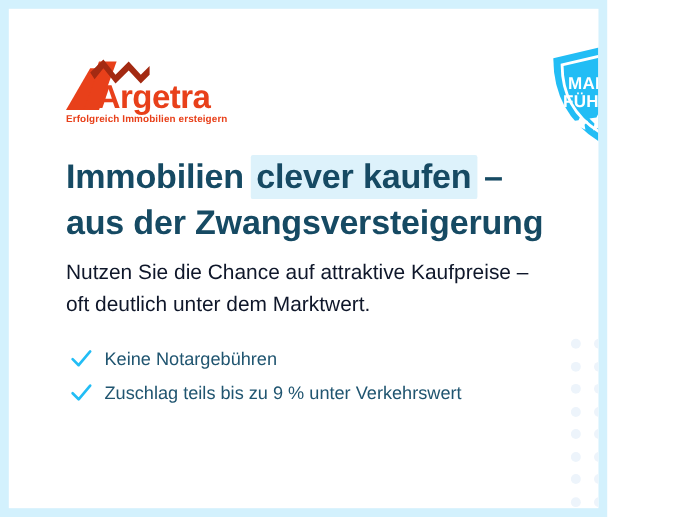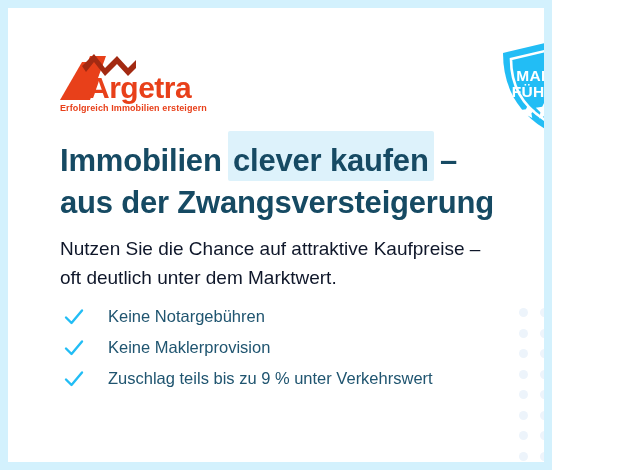--- a/index.html
+++ b/index.html
@@ -75,21 +75,21 @@
     top: 134px;
     width: 520px;
     font-size: 31px;
     font-weight: bold;
     line-height: 38px;
     letter-spacing: -0.2px;
     color: #164a63;
   }
   .headline .hl {
     background: #ddf2fb;
-    padding: 12px 5px 3px 5px;
+    padding: 2px 5px 3px 5px;
     margin: 0 -2px;
     border-radius: 2px;
     box-decoration-break: clone;
     -webkit-box-decoration-break: clone;
   }
   .headline .l2 { display: block; margin-top: 4px; }
 
   
   .subheading {
     position: absolute;
@@ -107,23 +107,22 @@
     position: absolute;
     left: 55px;
     top: 298px;
     width: 480px;
     list-style: none;
     margin: 0;
     padding: 0;
   }
   .bullet {
     display: flex;
-    align-items: flex-start;
+    align-items: flex-end;
     height: 31px;
-    gap: 13px;
   }
   .check {
     flex: 0 0 auto;
     width: 22px;
     height: 22px;
     margin-right: 10px;
     display: block;
   }
   .bullet-label {
     font-size: 16.5px;
@@ -222,24 +221,18 @@
       <li class="bullet">
         <svg class="check" viewBox="0 0 22 22">
           <path d="M3 11.5 L8.5 17 L19 4.5" fill="none" stroke="#22bdf5" stroke-width="2.4" stroke-linecap="round" stroke-linejoin="round"></path>
         </svg>
         <span class="bullet-label">Keine Notargebühren</span>
       </li>
       <li class="bullet">
         <svg class="check" viewBox="0 0 22 22">
           <path d="M3 11.5 L8.5 17 L19 4.5" fill="none" stroke="#22bdf5" stroke-width="2.4" stroke-linecap="round" stroke-linejoin="round"></path>
         </svg>
-        <span class="bullet-label">Keine Maklerprovision</span>
-      </li>
-      <li class="bullet">
-        <svg class="check" viewBox="0 0 22 22">
-          <path d="M3 11.5 L8.5 17 L19 4.5" fill="none" stroke="#22bdf5" stroke-width="2.4" stroke-linecap="round" stroke-linejoin="round"></path>
-        </svg>
         <span class="bullet-label">Zuschlag teils bis zu 9 % unter Verkehrswert</span>
       </li>
     </ul>
 
   </div>
 </div>
 
 </body></html>

